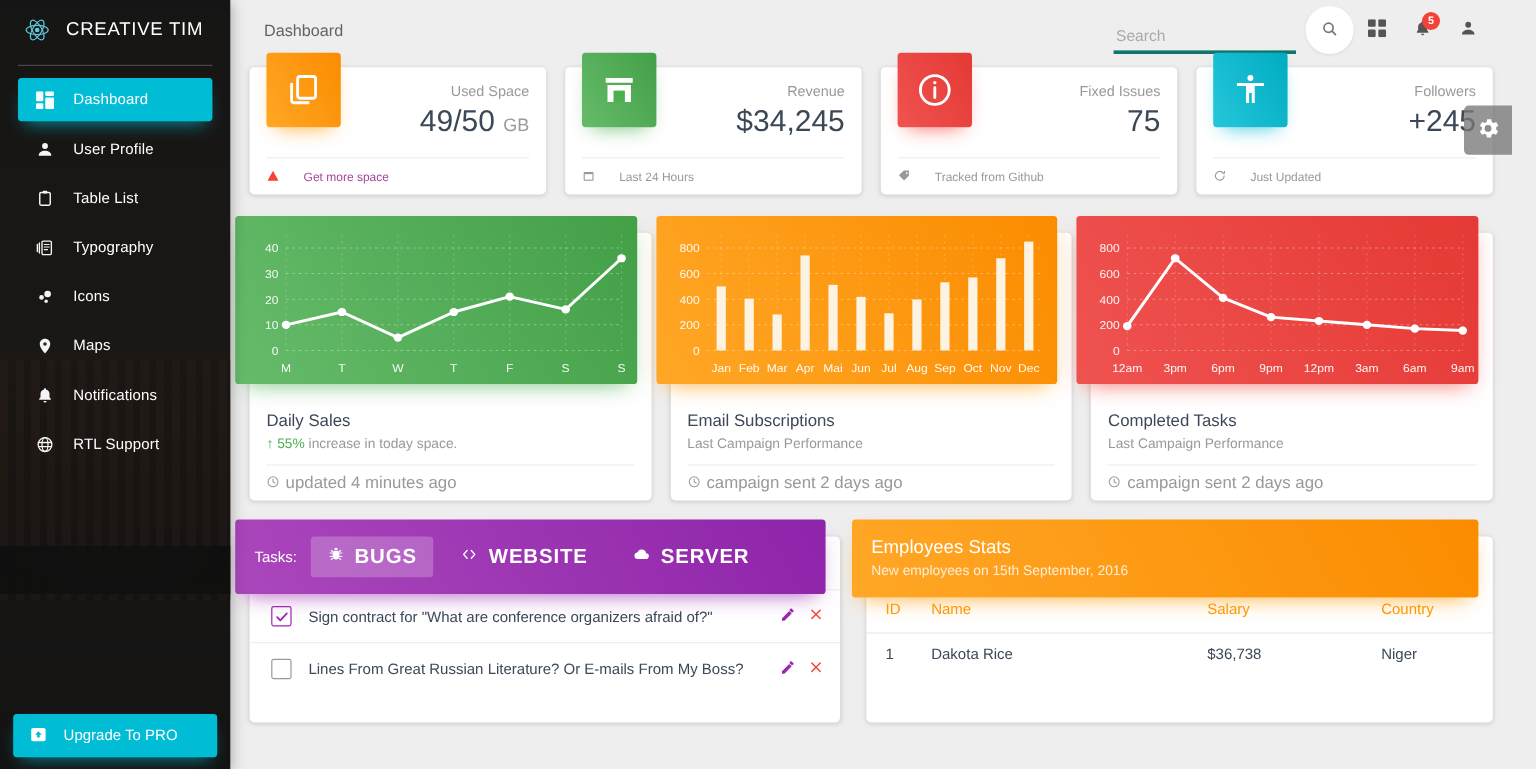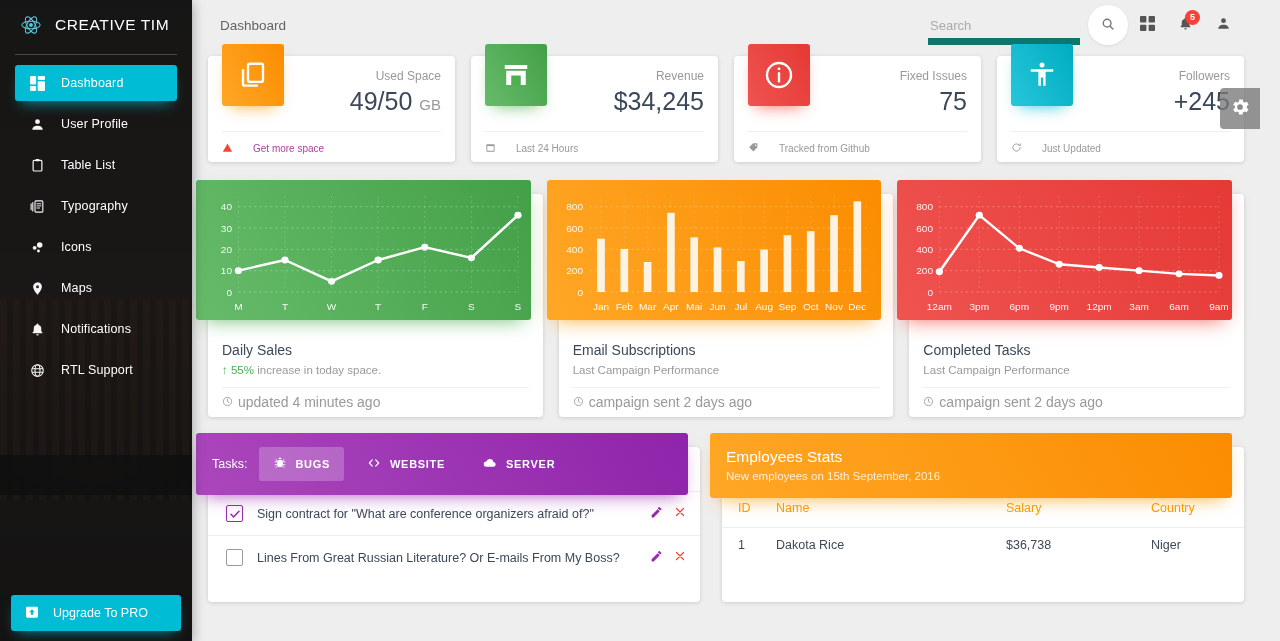--- a/index.html
+++ b/index.html
@@ -81,21 +81,21 @@
 
   .topbar {
     height: 50px; display: flex; align-items: center;
     padding: 0 18px 0 28px;
   }
   .page-title { font-size: 13.5px; color: #636363; }
   .topbar-right { margin-left: auto; display: flex; align-items: center; gap: 0; }
   .search-wrap { position: relative; display: flex; align-items: flex-end; }
   .search-input {
     width: 152px; border: none; outline: none; background: transparent;
-    border-bottom: 7px solid #0f766e;
+    border-bottom: 3px solid #0f766e;
     font-family: inherit; font-size: 13px; color: #555;
     padding: 3px 2px 5px 2px;
   }
   .search-input::placeholder { color: #aaa; }
   .search-btn {
     width: 40px; height: 40px; border-radius: 50%;
     background: #fff; border: none; cursor: pointer;
     display: flex; align-items: center; justify-content: center;
     margin-left: 8px;
     box-shadow: 0 1px 3px rgba(0,0,0,.08);
@@ -174,21 +174,21 @@
     position: absolute; left: -12px; right: 12px; top: -14px;
     border-radius: 3px; padding: 13px 16px;
   }
   .panel-head.purple { background: linear-gradient(60deg,#ab47bc,#8e24aa); box-shadow: 0 8px 18px -8px rgba(156,39,176,.8); }
   .panel-head.orange { background: linear-gradient(60deg,#ffa726,#fb8c00); box-shadow: 0 8px 18px -8px rgba(255,152,0,.8); }
   .tasks-head-row { display: flex; align-items: center; gap: 8px; height: 36px; }
   .tasks-label { color: #fff; font-size: 12.5px; margin-right: 4px; }
   .tab {
     display: flex; align-items: center; gap: 8px;
     height: 34px; padding: 0 14px; border-radius: 3px;
-    color: #fff; font-size: 11px; font-weight: 700; letter-spacing: .7px;
+    color: #fff; font-size: 17px; font-weight: 700; letter-spacing: .7px;
     cursor: pointer;
   }
   .tab.active { background: rgba(255,255,255,.22); }
   .panel-title { color: #fff; font-size: 15.5px; line-height: 21px; }
   .panel-sub { color: rgba(255,255,255,.82); font-size: 11.5px; line-height: 18px; }
 
   .task-row {
     display: flex; align-items: center; gap: 14px;
     height: 44px; padding: 0 14px 0 18px;
     border-top: 1px solid #eee;

